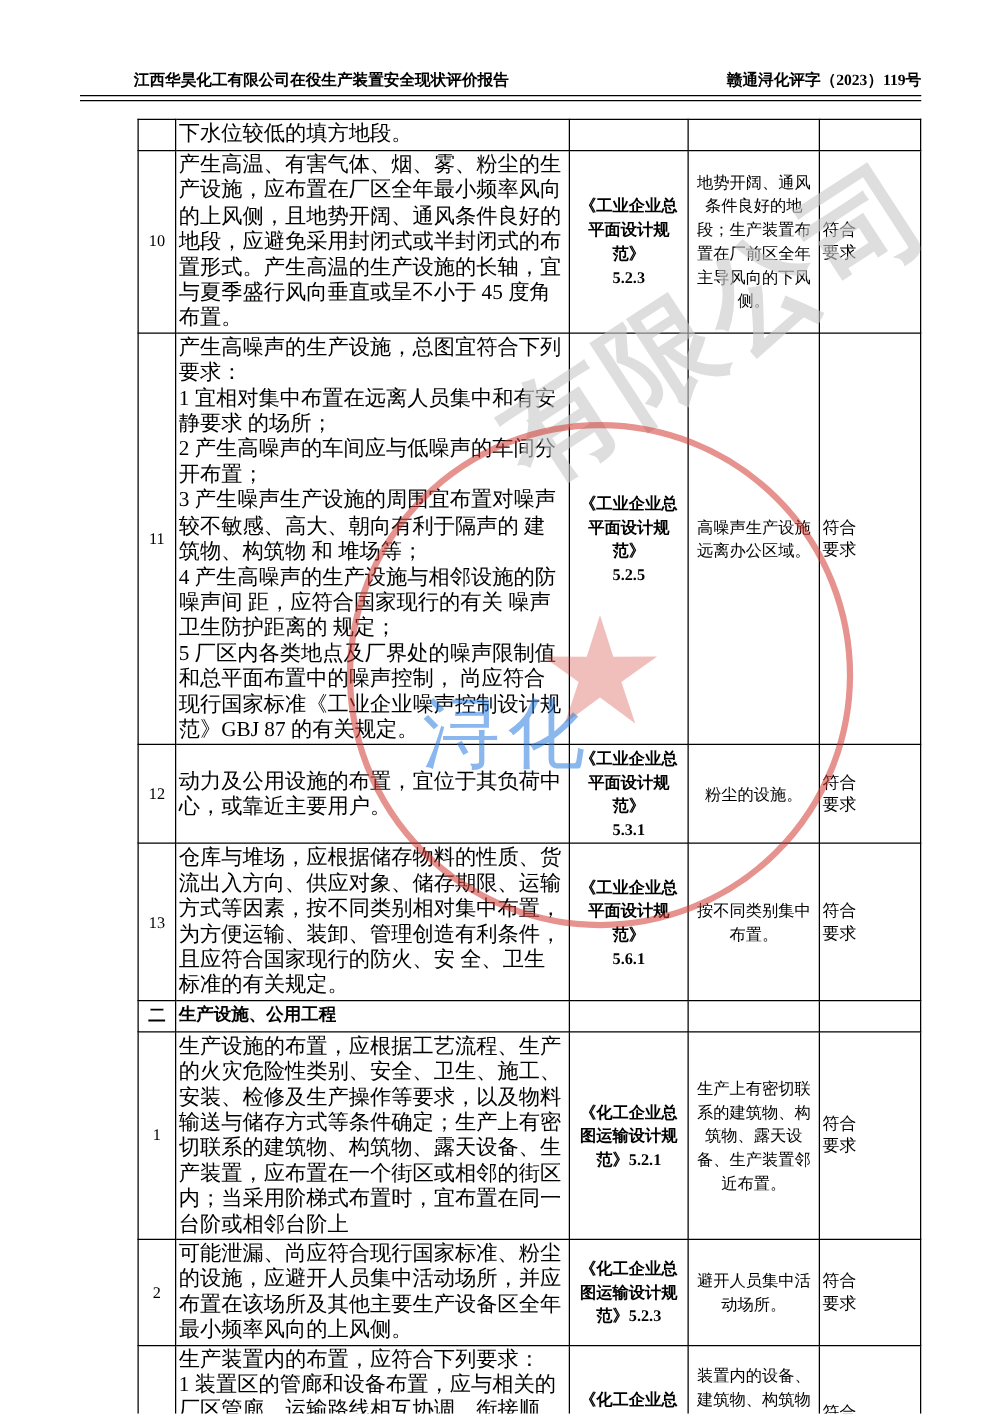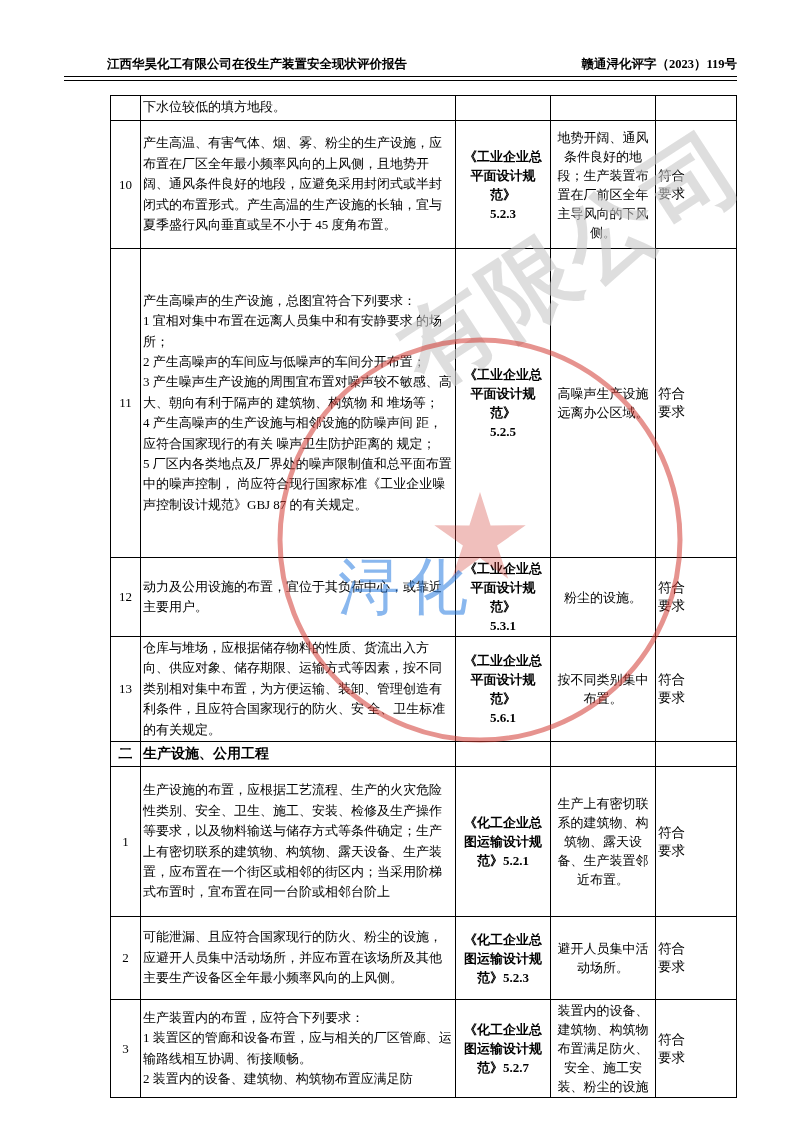--- a/index.html
+++ b/index.html
@@ -35,21 +35,21 @@
     border-collapse:collapse; table-layout:fixed;
     z-index:2;
   }
   table.main td {
     border:1px solid #000;
     padding:1px 2px;
     vertical-align:middle;
     overflow:hidden;
   }
   td.c-no   { text-align:center; font-size:13px; }
-  td.c-text { font-size:13px; line-height:20.4px; text-align:left; white-space:pre-line; }
+  td.c-text { font-size:17px; line-height:20.4px; text-align:left; white-space:pre-line; }
   td.c-std  { font-size:13px; line-height:19px; font-weight:bold; text-align:center; white-space:pre-line; }
   td.c-note { font-size:13px; line-height:19px; text-align:center; padding:1px 1px;margin-left:32px; }
   td.c-ccl  { font-size:13.5px; line-height:18px; text-align:left; white-space:pre-line;margin-top:43px; }
   tr.section-row td { font-weight:bold; font-size:14px; }
   tr.section-row td.c-text { white-space:nowrap; }
   
   .wm { position:absolute; pointer-events:none; z-index:5; }
   .seal { left:275px; top:335px; width:410px; height:410px; opacity:0.55; }
   .blue-wm-1 {
     left:338px; top:545px;
@@ -156,21 +156,21 @@
         <td class="c-text">生产设施的布置，应根据工艺流程、生产的火灾危险性类别、安全、卫生、施工、安装、检修及生产操作等要求，以及物料输送与储存方式等条件确定；生产上有密切联系的建筑物、构筑物、露天设备、生产装置，应布置在一个街区或相邻的街区内；当采用阶梯式布置时，宜布置在同一台阶或相邻台阶上</td>
         <td class="c-std">《化工企业总
 图运输设计规
 范》5.2.1</td>
         <td class="c-note">生产上有密切联系的建筑物、构筑物、露天设备、生产装置邻近布置。</td>
         <td class="c-ccl">符合
 要求</td>
       </tr>
       <tr style="height:83px;">
         <td class="c-no">2</td>
-        <td class="c-text">可能泄漏、且应符合国家现行的防火、粉尘的设施，应避开人员集中活动场所，并应布置在该场所及其他主要生产设备区全年最小频率风向的上风侧。</td>
+        <td class="c-text">可能泄漏、尚应符合现行国家标准、粉尘的设施，应避开人员集中活动场所，并应布置在该场所及其他主要生产设备区全年最小频率风向的上风侧。</td>
         <td class="c-std">《化工企业总
 图运输设计规
 范》5.2.3</td>
         <td class="c-note">避开人员集中活动场所。</td>
         <td class="c-ccl">符合
 要求</td>
       </tr>
       <tr style="height:77px;">
         <td class="c-no">3</td>
         <td class="c-text">生产装置内的布置，应符合下列要求：

